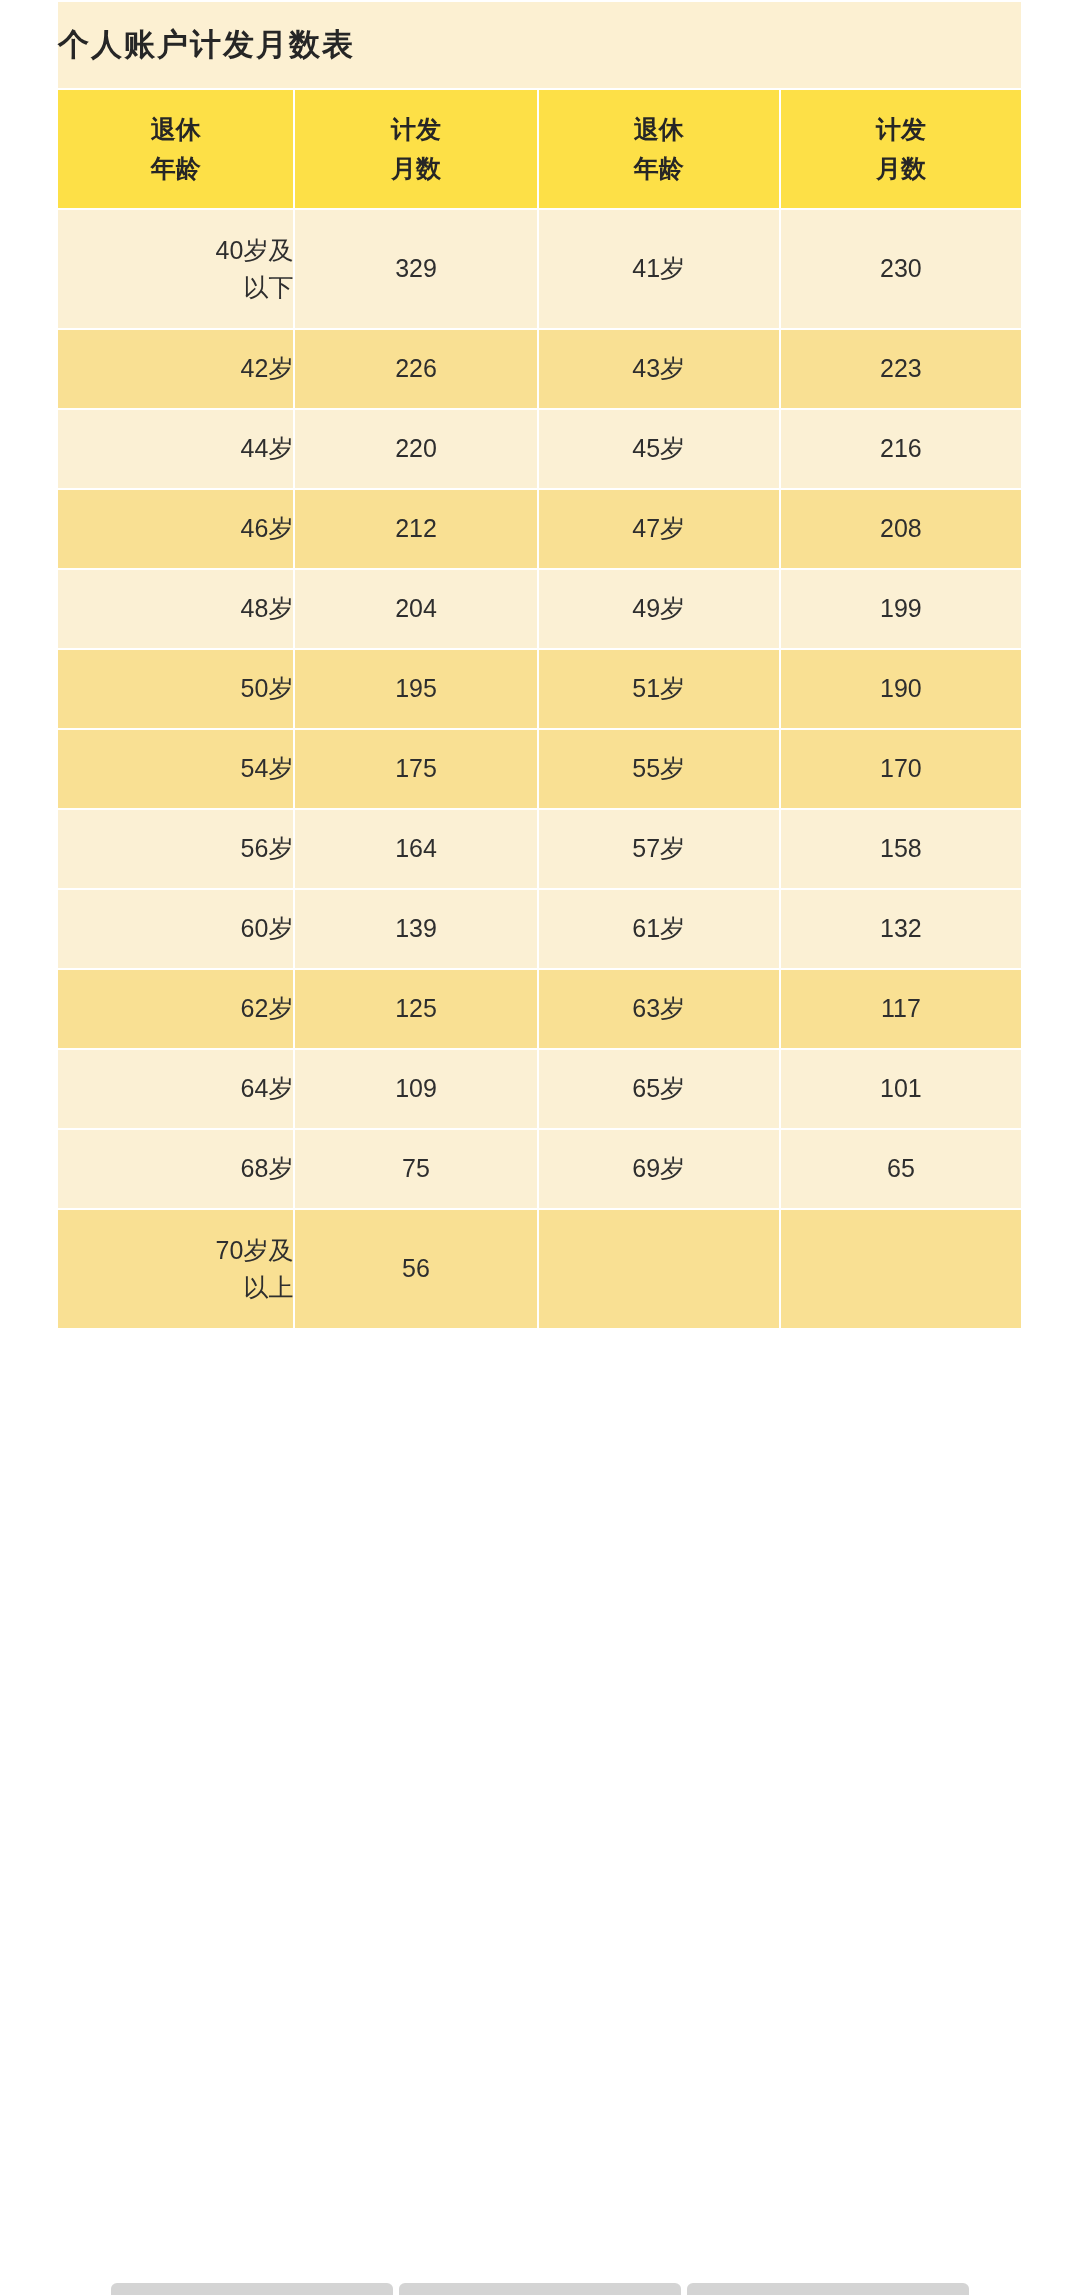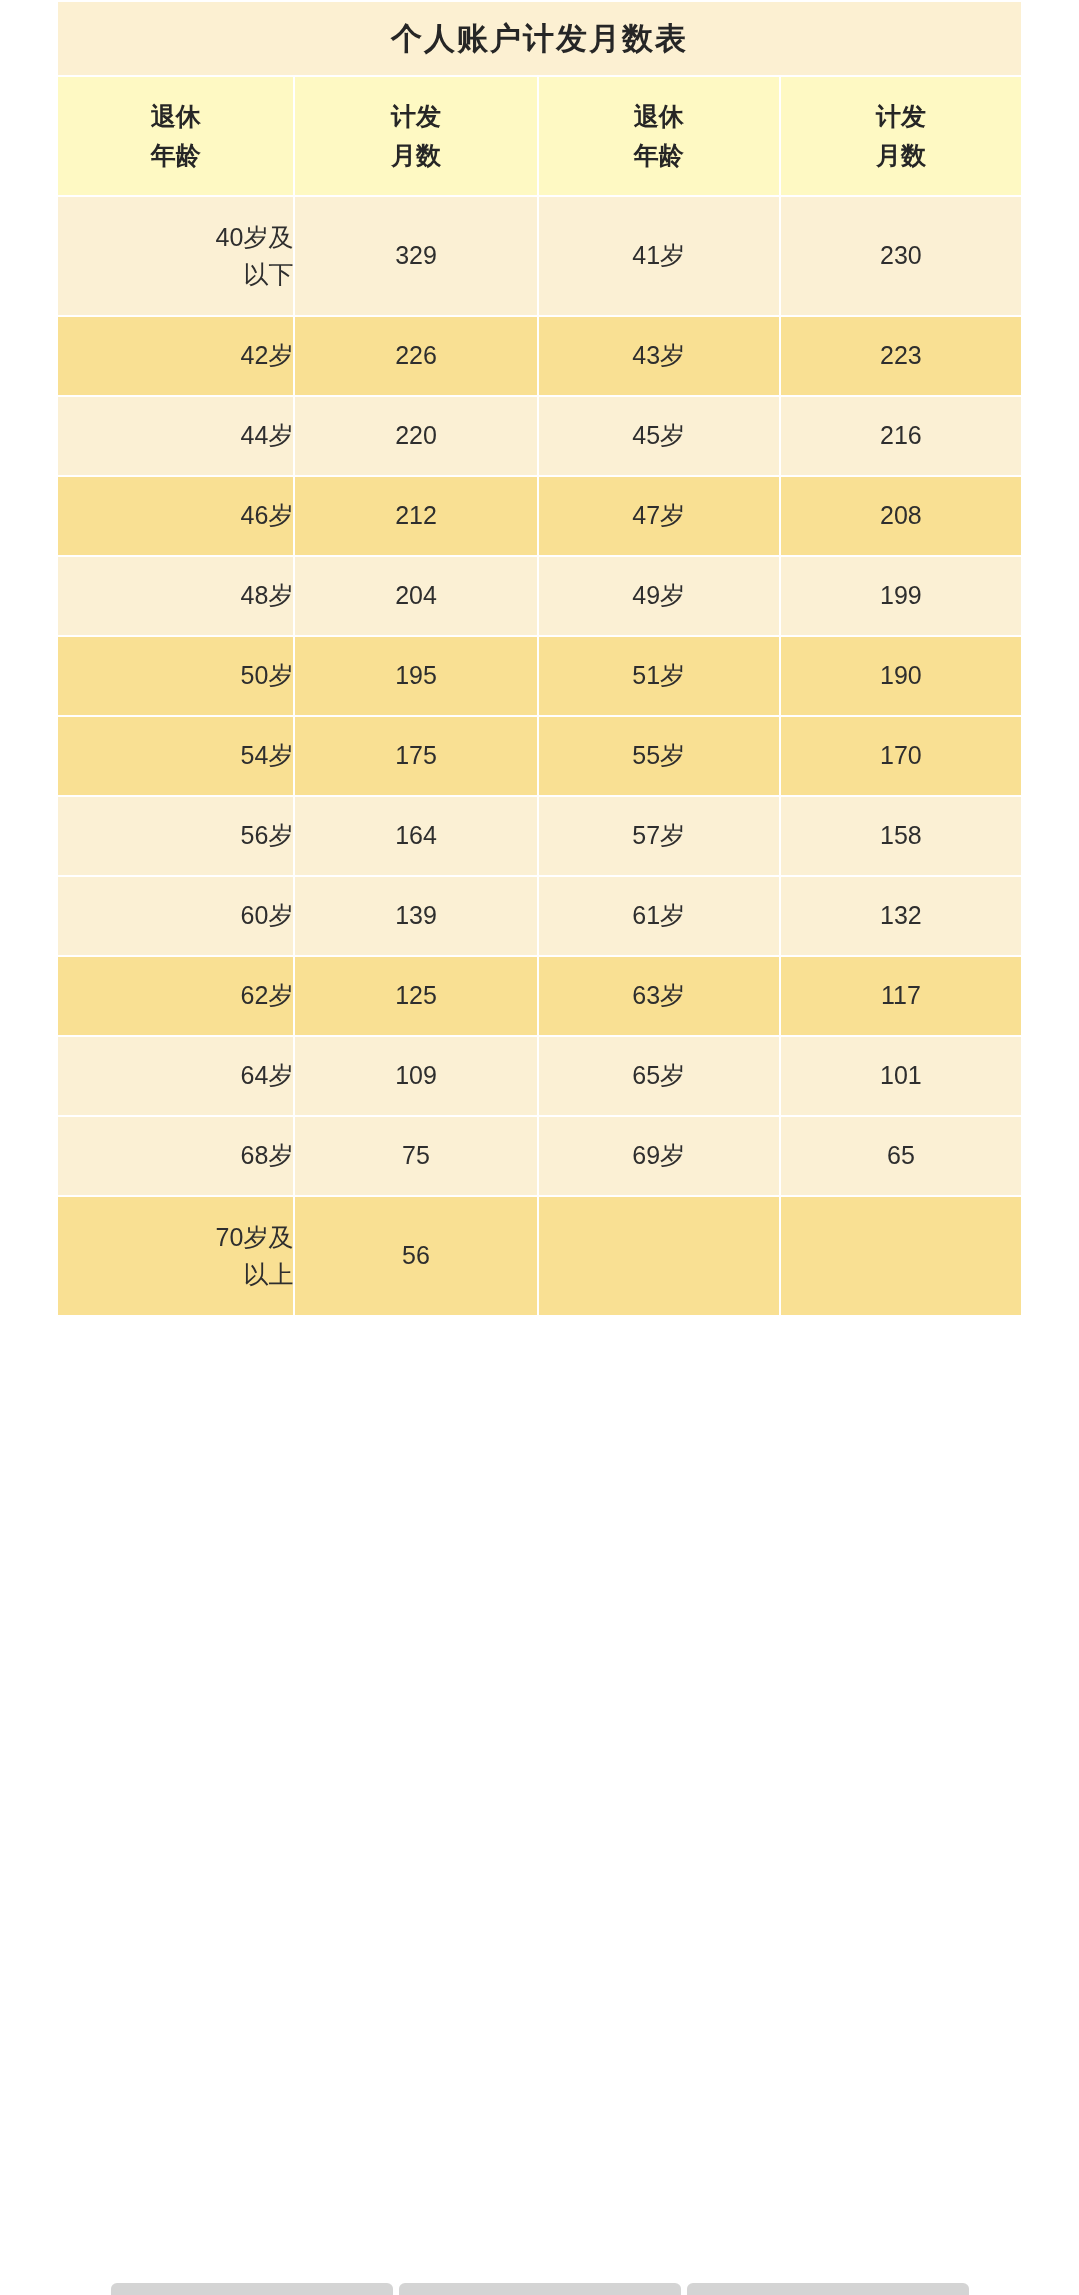--- a/index.html
+++ b/index.html
@@ -35,33 +35,33 @@
   .tbl {
     width: 100%;
     border-collapse: separate;
     border-spacing: 2px 2px;
     table-layout: fixed;
   }
 
   
   .title-cell {
     background: #fcf0d2;
-    text-align: center;
+    text-align: left;
     vertical-align: middle;
-    height: 73px;
+    height: 86px;
     font-size: 31px;
     font-weight: 600;
     letter-spacing: 2px;
     color: #262626;
     padding: 0;
   }
 
   
   .hdr-cell {
-    background: #fef9c3;
+    background: #fde047;
     text-align: center;
     vertical-align: middle;
     height: 118px;
     font-size: 25px;
     font-weight: 600;
     color: #262626;
     padding: 0;
     line-height: 1.55;
   }
   .hdr-cell .l1, .hdr-cell .l2 { display: block; }

